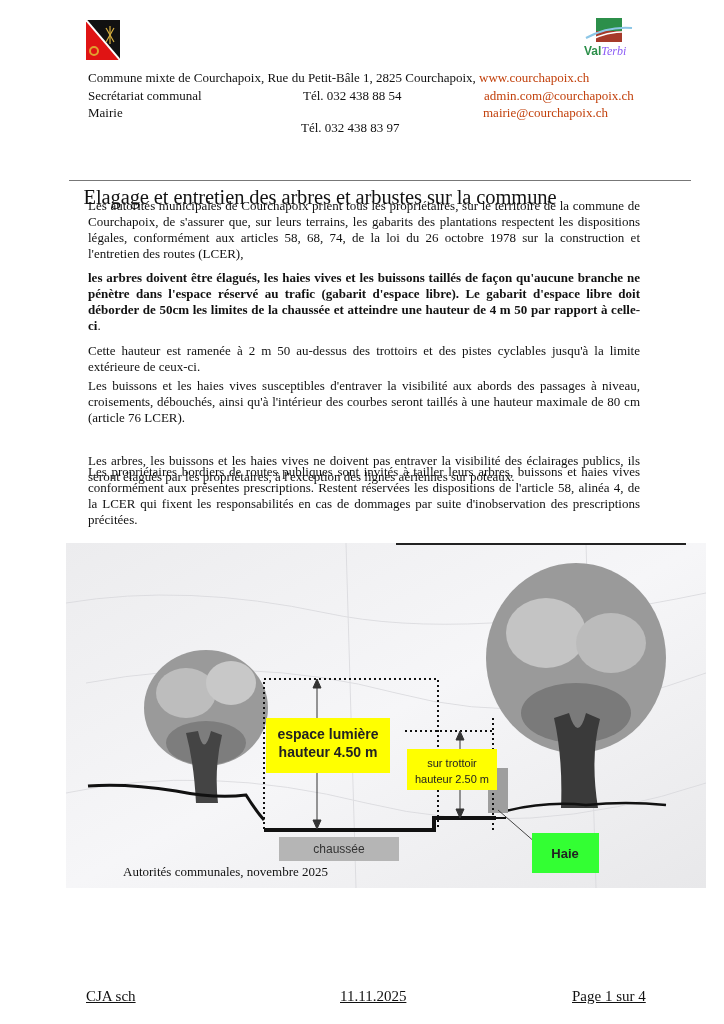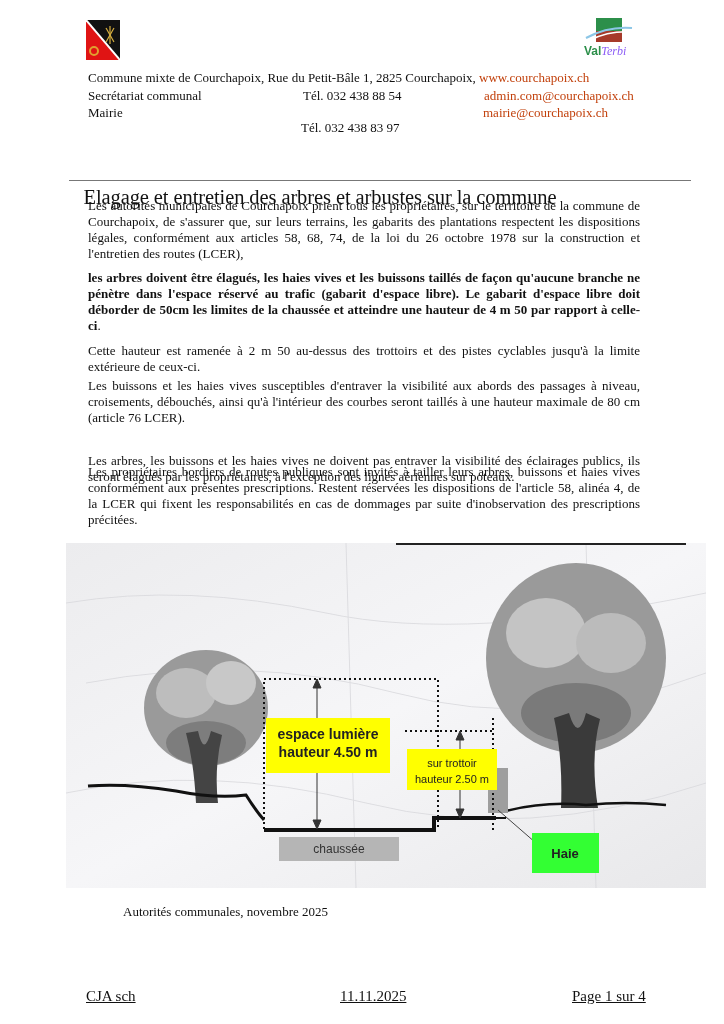--- a/index.html
+++ b/index.html
@@ -141,17 +141,17 @@
   <text x="386" y="240" text-anchor="middle" font-family="Liberation Sans, sans-serif" font-size="11" fill="#222">hauteur 2.50 m</text>
 
   <rect x="213" y="294" width="120" height="24" fill="#b5b5b5"></rect>
   <text x="273" y="310" text-anchor="middle" font-family="Liberation Sans, sans-serif" font-size="12" fill="#333">chaussée</text>
 
   <line x1="432" y1="267" x2="470" y2="300" stroke="#444" stroke-width="1"></line>
   <rect x="466" y="290" width="67" height="40" fill="#33ff33"></rect>
   <text x="499" y="315" text-anchor="middle" font-family="Liberation Sans, sans-serif" font-weight="bold" font-size="13" fill="#222">Haie</text>
 </svg>
 
-<div class="abs hdr" style="left:123px; top:903px;">Autorités communales, novembre 2025</div>
+<div class="abs hdr" style="left:123px; top:863px;">Autorités communales, novembre 2025</div>
 
 <div class="abs footer" style="left:86px; top:988px;">CJA sch</div>
 <div class="abs footer" style="left:340px; top:988px;">11.11.2025</div>
 <div class="abs footer" style="left:572px; top:988px;">Page 1 sur 4</div>
 
 </body></html>

